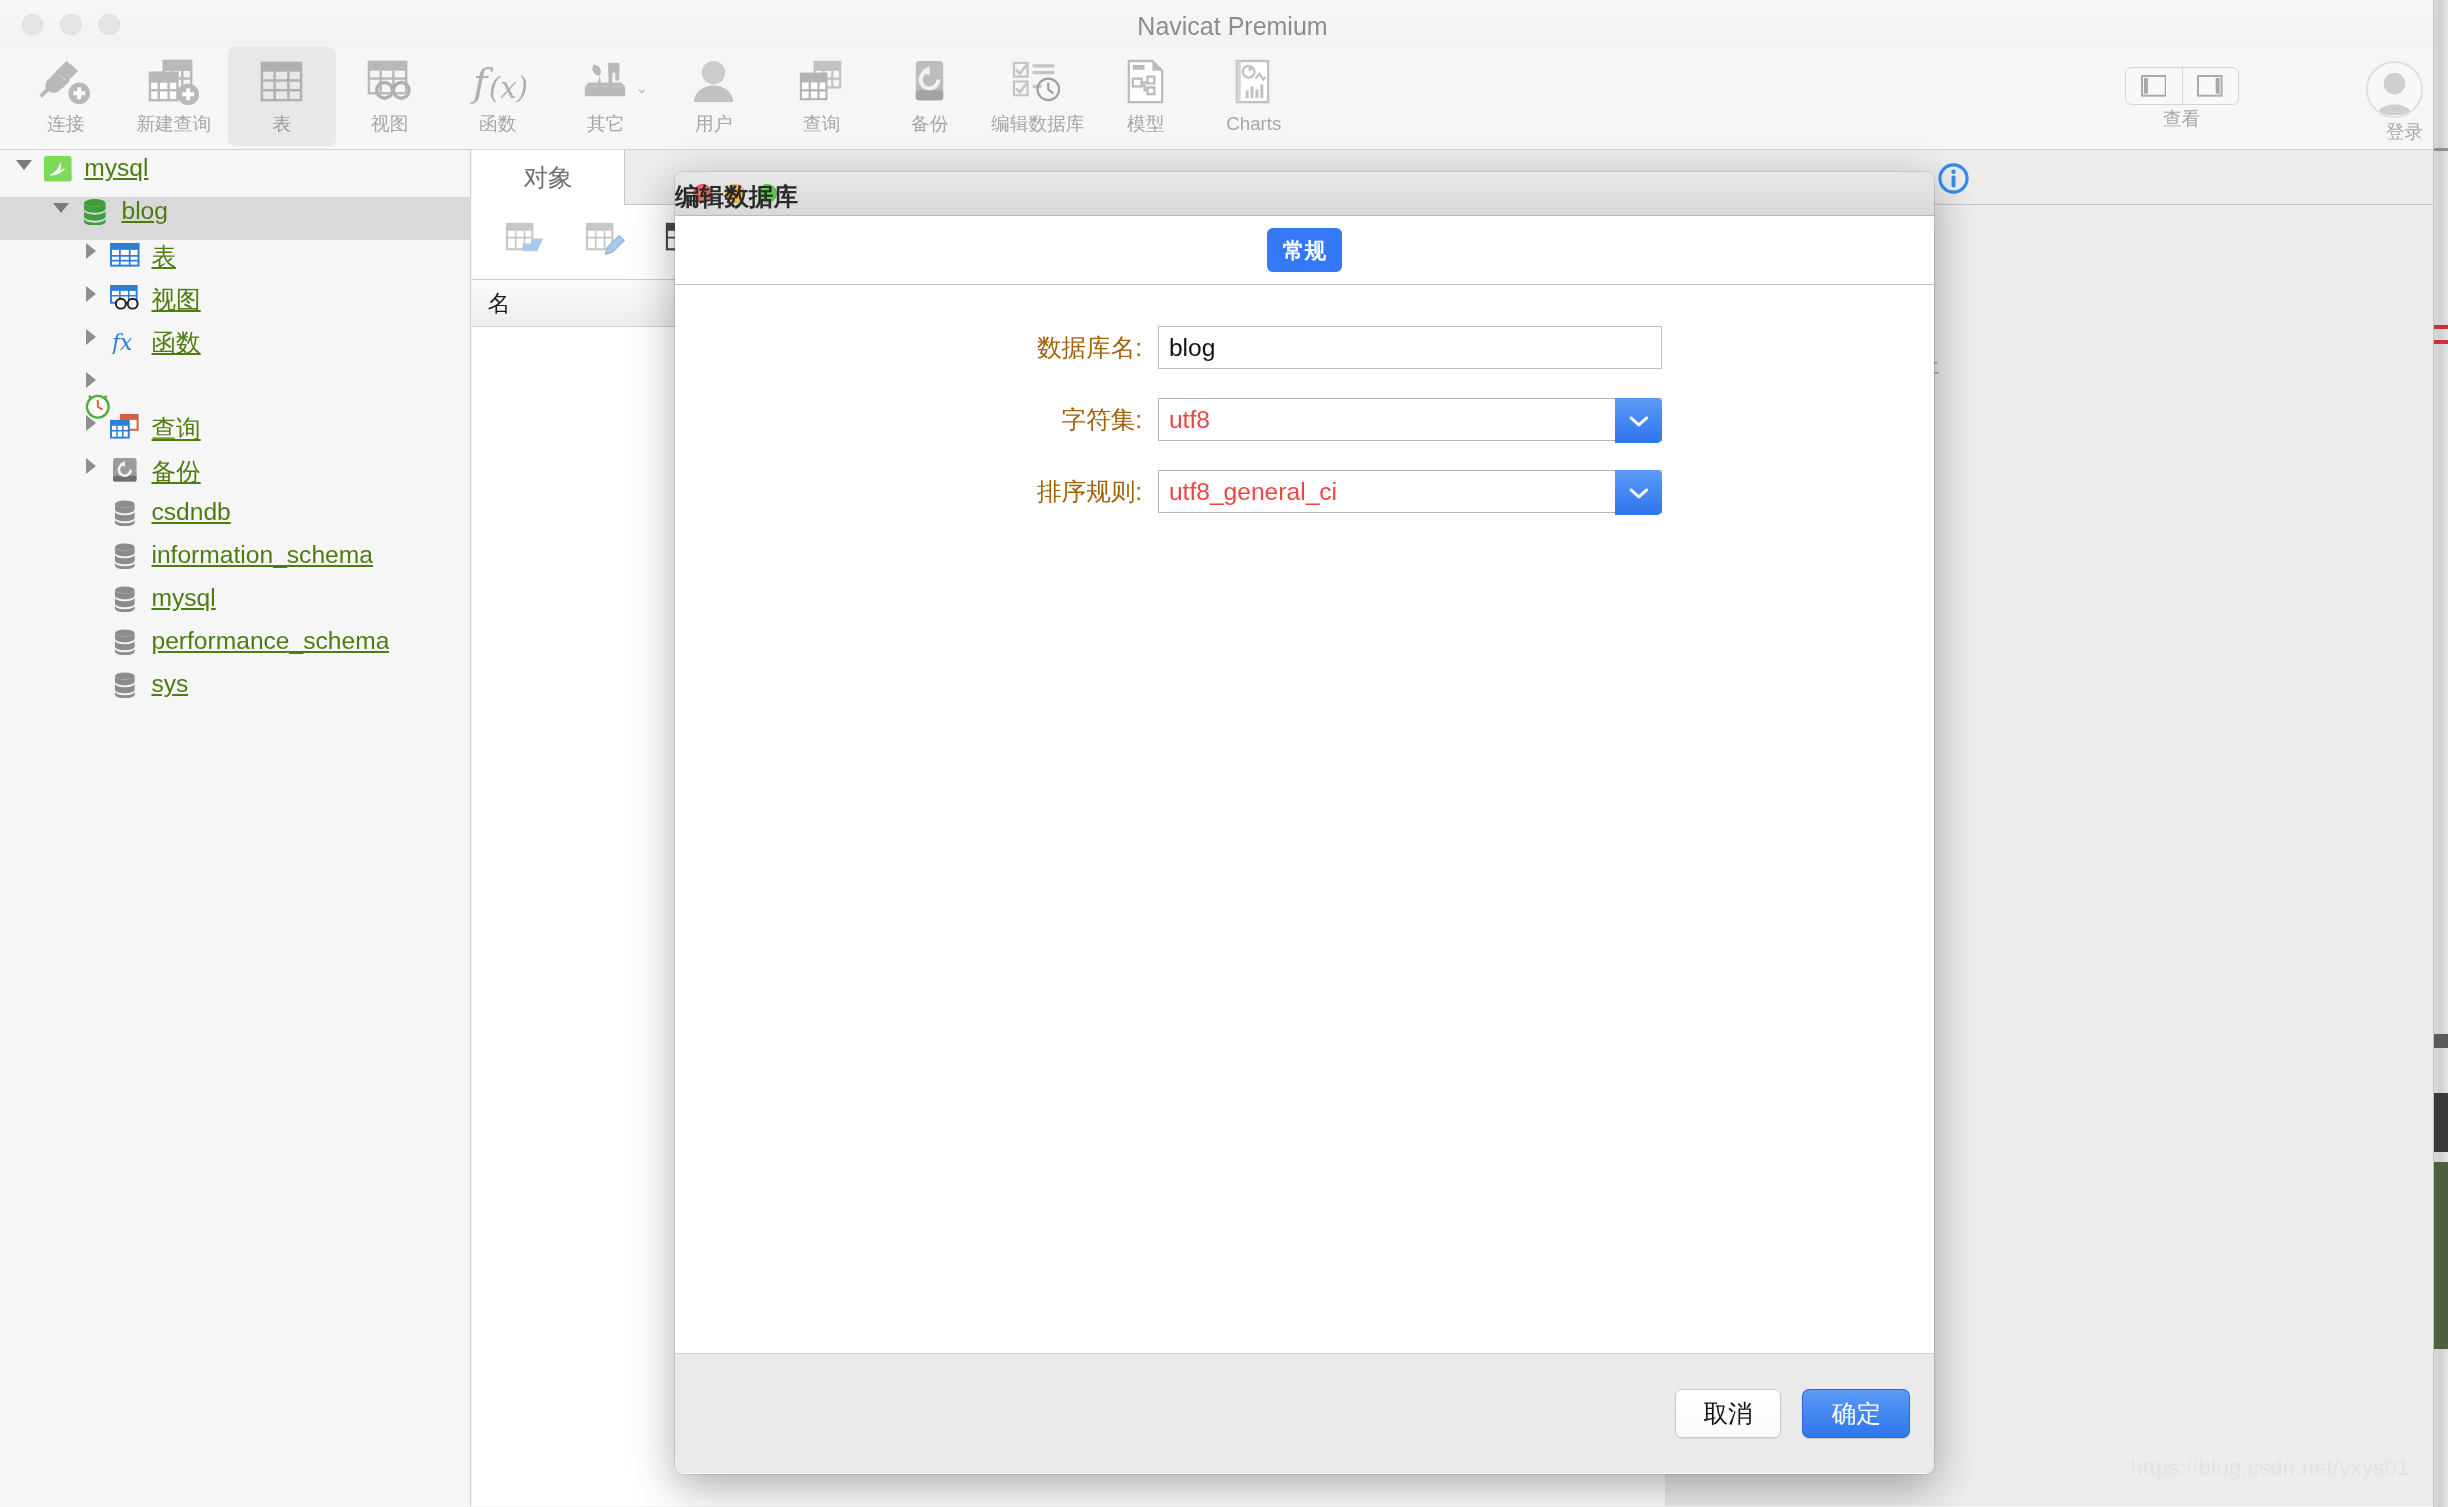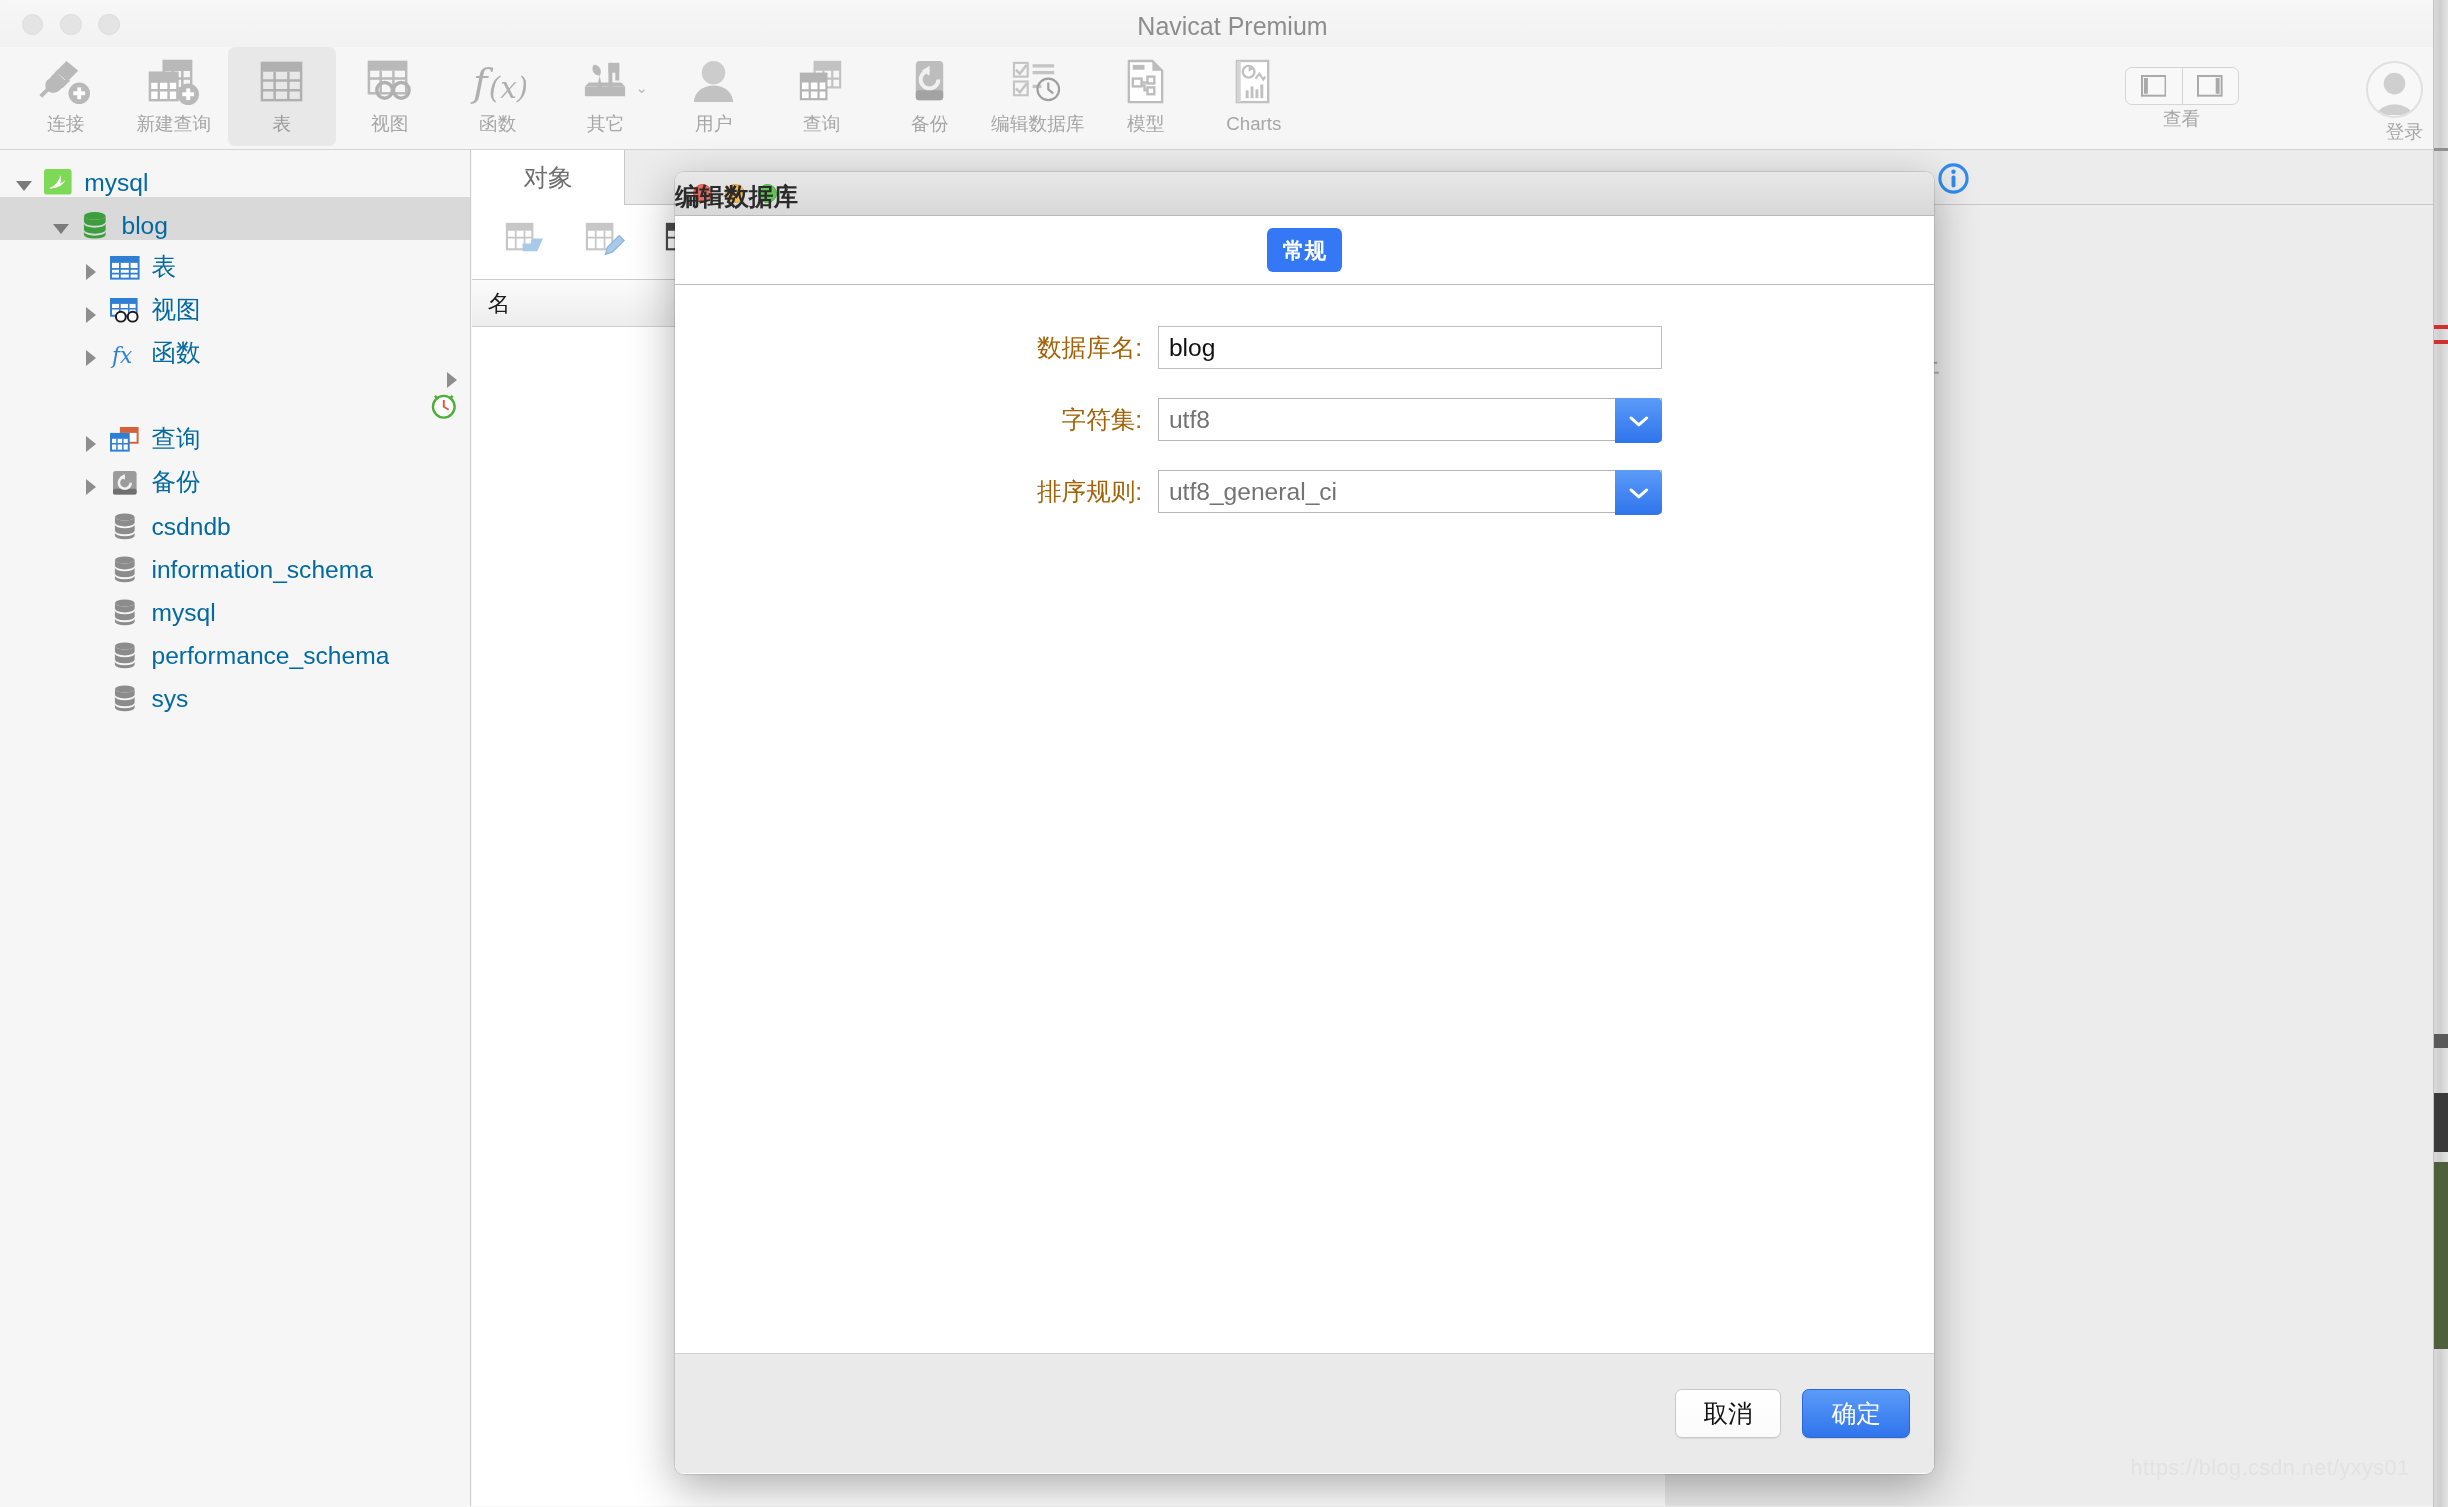--- a/index.html
+++ b/index.html
@@ -111,23 +111,24 @@
   
   .body-area { position: relative; height: 1356px; }
 
   
   .sidebar {
     position: absolute; left: 0; top: 0; width: 471px; height: 100%;
     background: #f6f6f6; border-right: 1px solid #d0d0d0;
     padding-top: 3.9px;
   }
   .tree-row {
-    display: flex; align-items: flex-end;
-    height: 43px; font-size: 24.6px; color: #0369a1;
+    display: flex; align-items: flex-start;
+    height: 43px; font-size: 24.6px; color: #4d7c0f;
     white-space: nowrap;
+    text-decoration: underline;
   }
   .tree-row.selected { background: #d9d9d9; }
   .arrow {
     width: 21.7px; height: 21.7px; margin-right: 5.9px;
     flex: 0 0 auto; position: relative;
   }
   .arrow.down::before {
     content: ""; position: absolute; left: 2px; top: 5.9px;
     border-left: 8.9px solid transparent; border-right: 8.9px solid transparent;
     border-top: 10.8px solid #7b7b7b;
@@ -243,21 +244,21 @@
   .txtfield {
     width: 504px; height: 43px;
     border: 1px solid #c0c0c0; background: #ffffff;
     font-size: 24.6px; color: #101010;
     padding: 0 9.9px; display: flex; align-items: center;
   }
   .combo {
     position: relative; width: 504px; height: 43px;
     border: 1px solid #b6b6b6; background: #ffffff; display: flex; align-items: center;
   }
-  .combo .val { font-size: 24.6px; color: #737373; padding-left: 9.9px; }
+  .combo .val { font-size: 24.6px; color: #ef4444; padding-left: 9.9px; }
   .combo .arrowbtn {
     position: absolute; right: -1px; top: -1px;
     width: 47px; height: 45px;
     background: linear-gradient(to bottom, #5b9bf8, #2f74ec);
     border-radius: 0 4.9px 4.9px 0;
     display: flex; align-items: center; justify-content: center;
   }
 
   .dlg-footer {
     position: relative; height: 120px;

